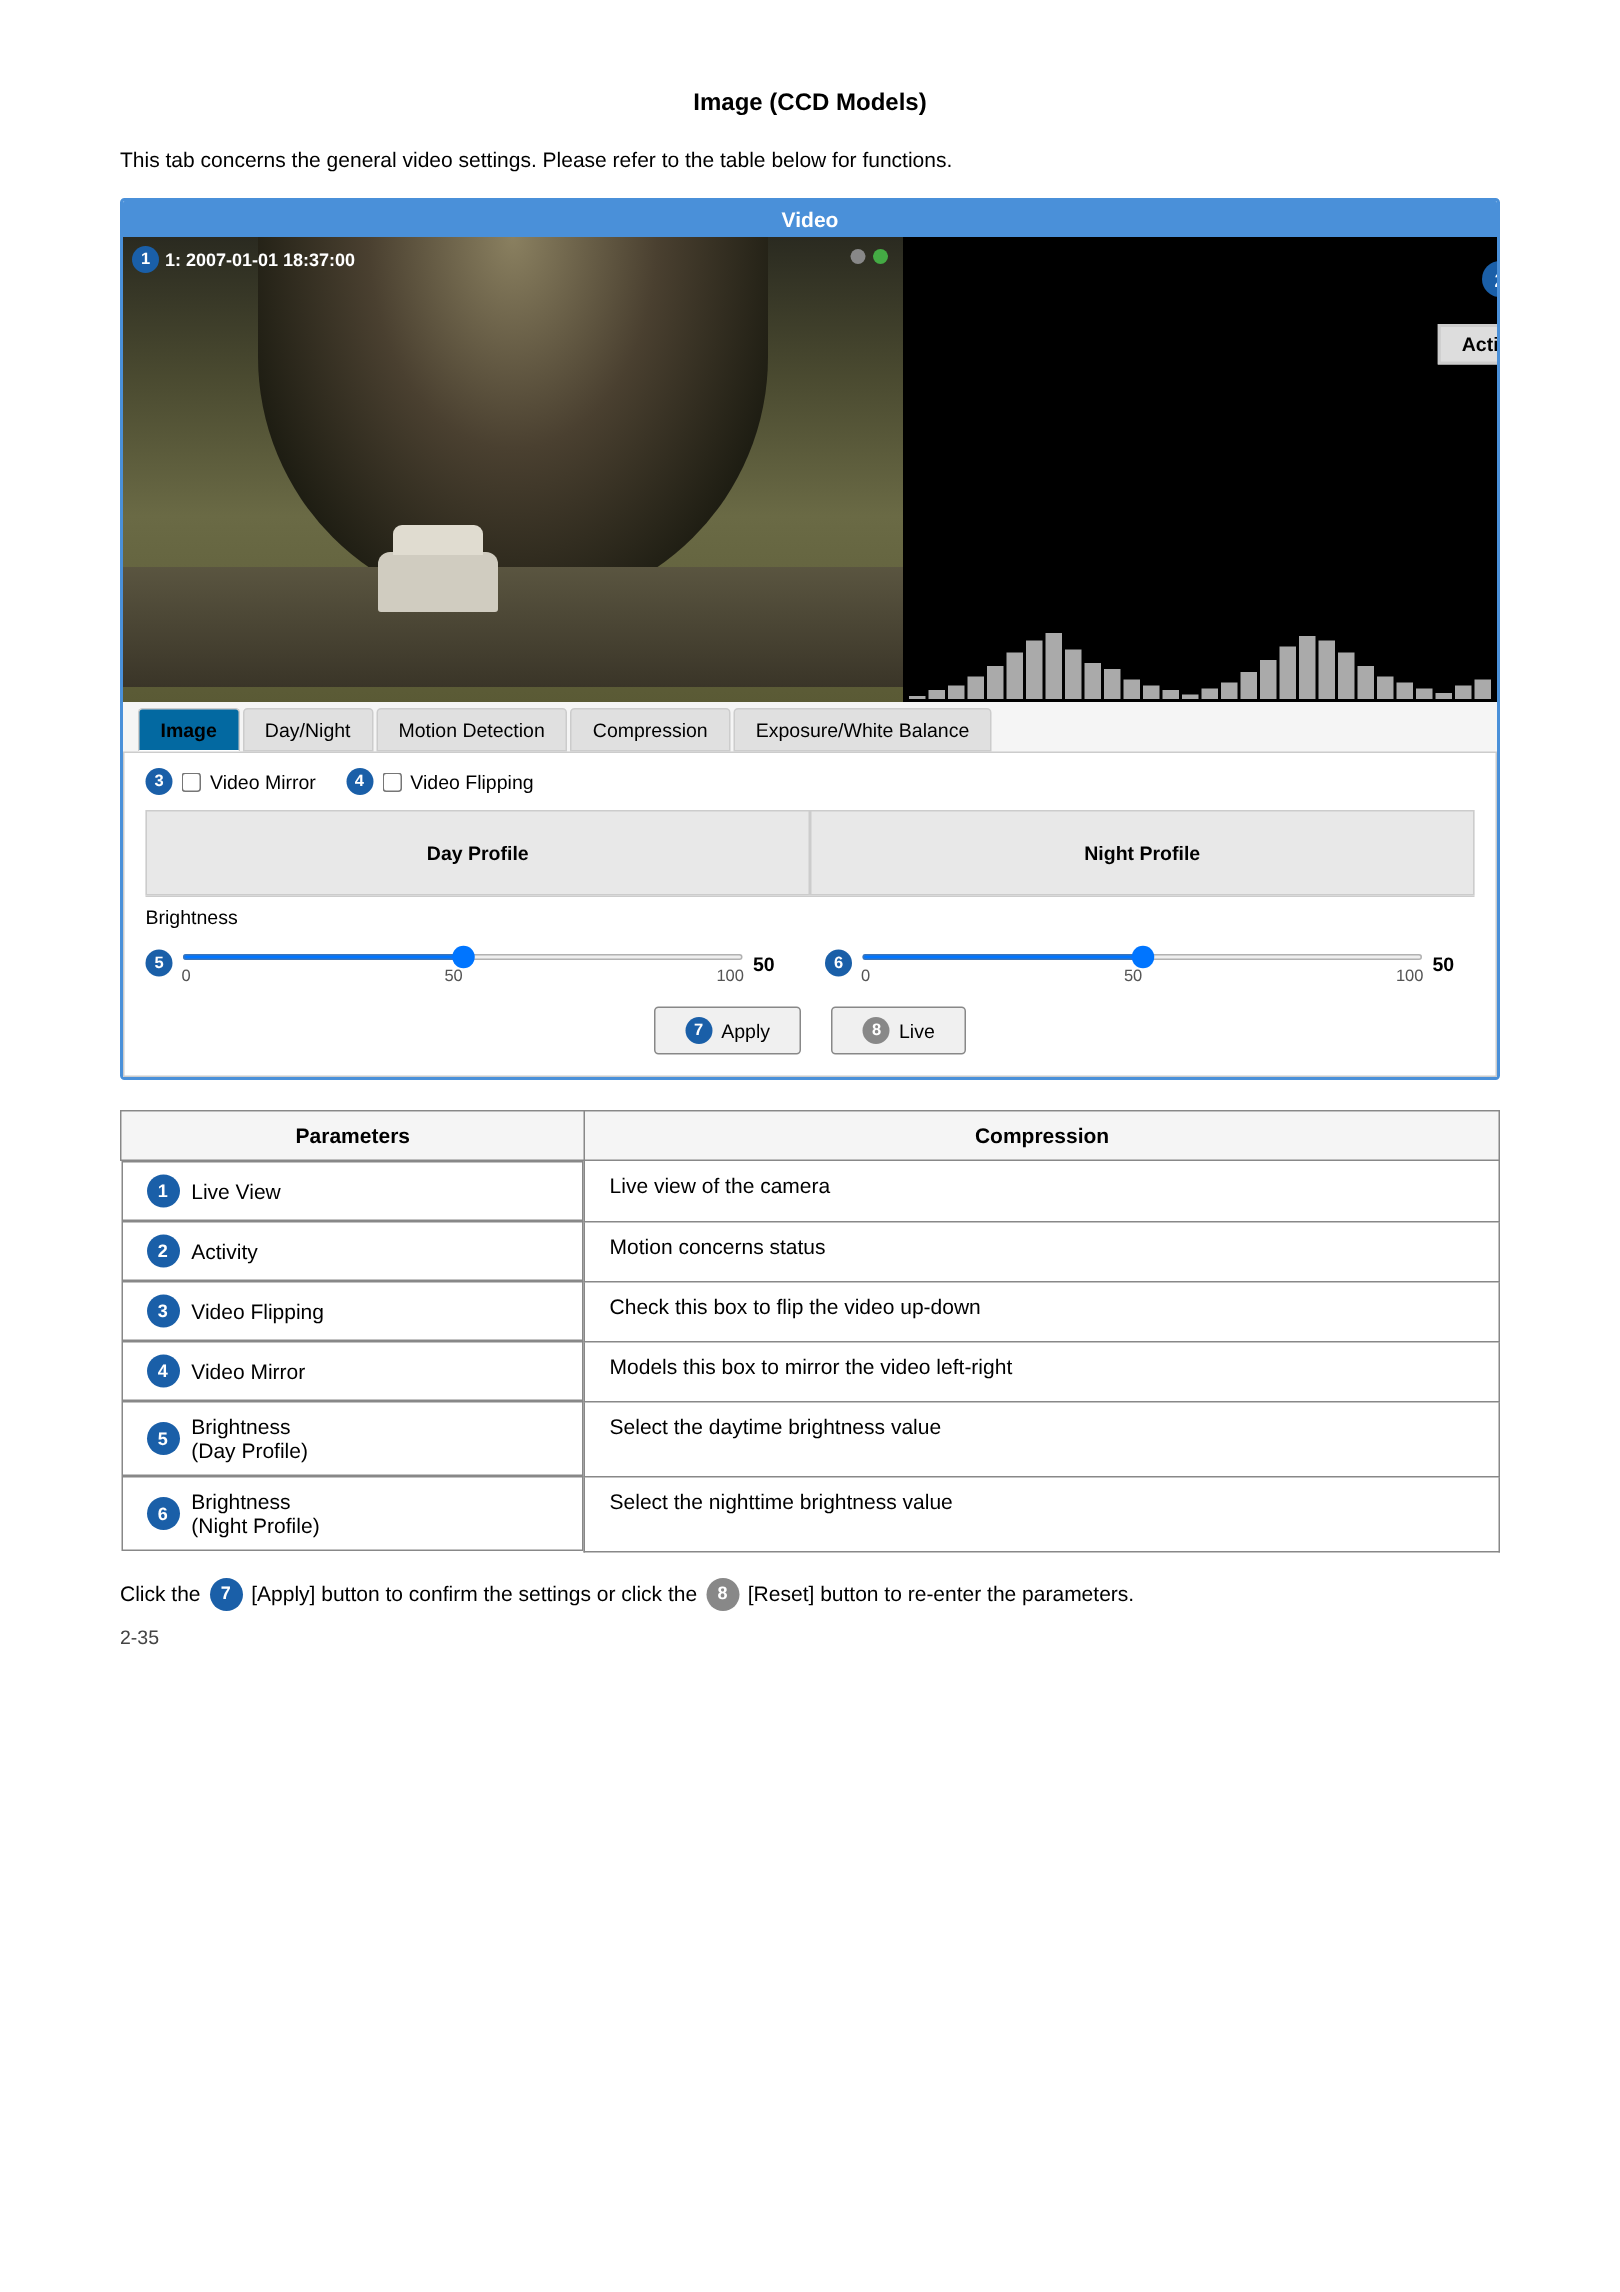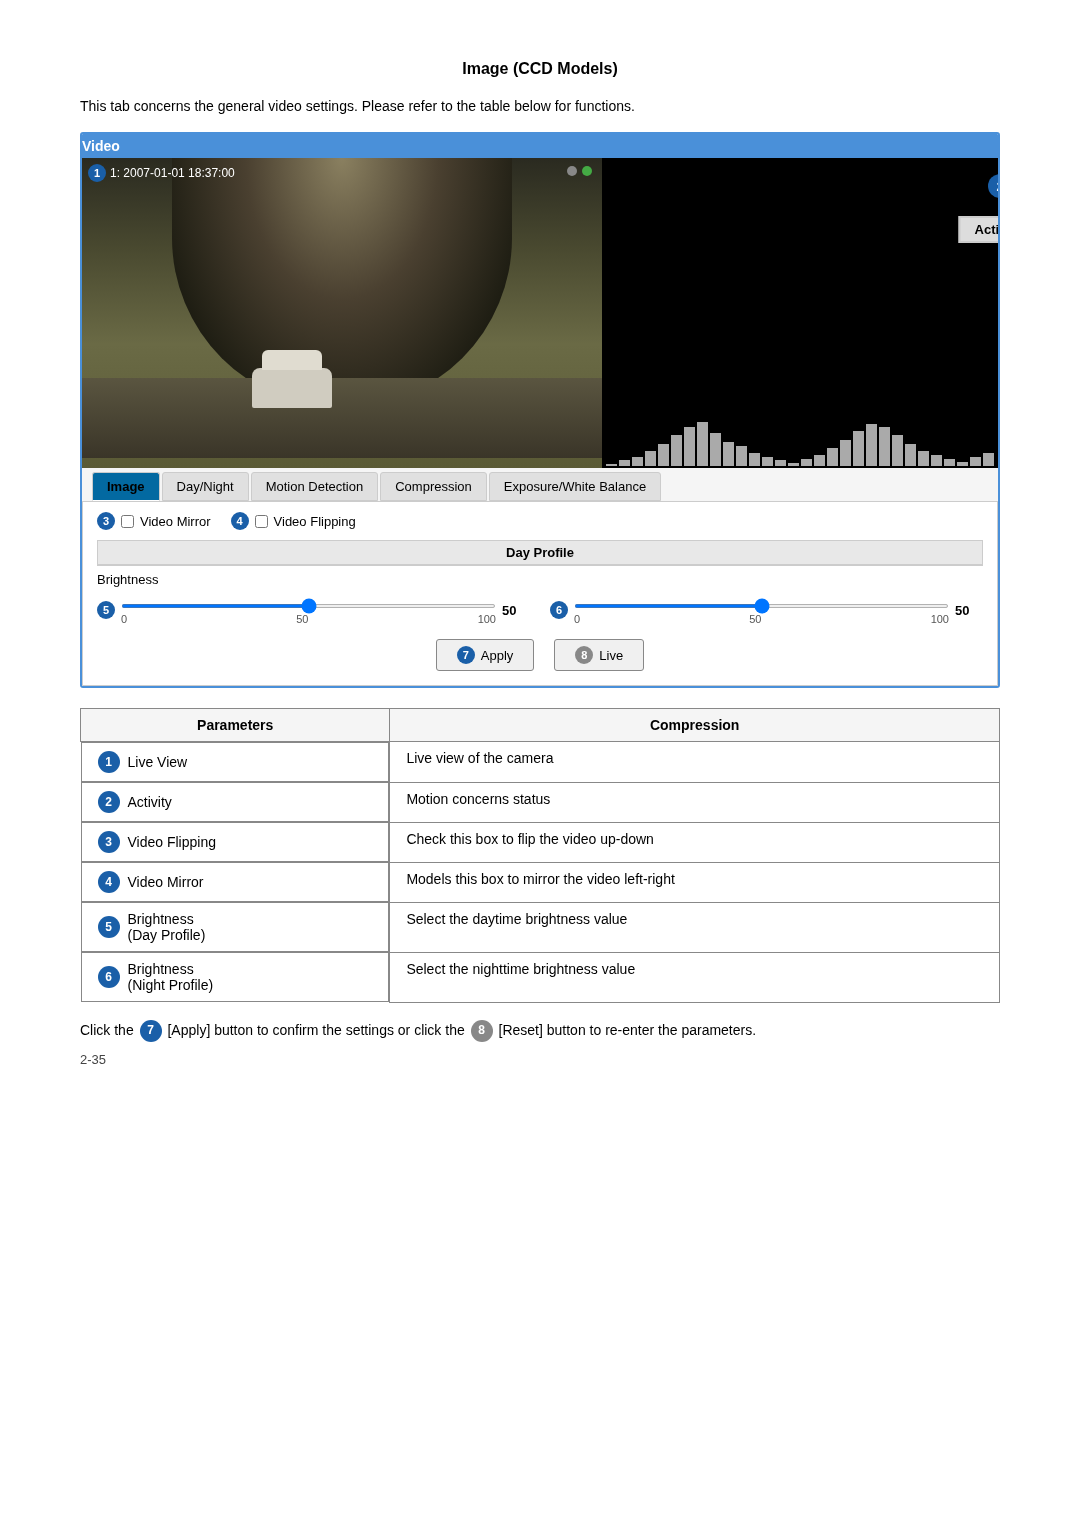--- a/index.html
+++ b/index.html
@@ -30,21 +30,21 @@
       border: 2px solid #4a90d9;
       border-radius: 3px;
       overflow: hidden;
       margin-bottom: 20px;
       background: #fff;
     }
 
     .video-panel-title {
       background: #4a90d9;
       color: #fff;
-      text-align: left;
+      text-align: center;
       font-weight: bold;
       font-size: 14px;
       padding: 4px 0;
     }
 
     .video-content-row {
       display: flex;
       background: #000;
     }
 
@@ -232,21 +232,21 @@
       display: flex;
       border-bottom: 1px solid #ccc;
       margin-bottom: 6px;
     }
 
     .profile-header {
       flex: 1;
       text-align: center;
       font-weight: bold;
       font-size: 13px;
-      padding: 4px;
+      padding: 20px;
       background: #e8e8e8;
       border: 1px solid #ccc;
     }
 
     .brightness-section {
       font-size: 13px;
       margin-bottom: 8px;
     }
 
     .sliders-row {
@@ -378,21 +378,21 @@
       <div class="tunnel-scene">
         <div class="tunnel-arch"></div>
         <div class="road-lines"></div>
         <div class="car-shape">
           <div class="car-roof"></div>
         </div>
       </div>
 
       <div style="position:absolute;top:6px;left:6px;display:flex;align-items:center;gap:4px;">
         <span class="badge-filled" style="width:18px;height:18px;font-size:11px;">1</span>
-        <span style="color:#fff;font-size:12px;font-weight:normal;">1:  2007-01-01 18:37:00</span>
+        <span style="color:#fff;font-size:12px;font-weight:bold;">1:  2007-01-01 18:37:00</span>
       </div>
 
       <div class="dots-row">
         <div class="dot dot-gray"></div>
         <div class="dot dot-green"></div>
       </div>
     </div>
 
     <div class="activity-panel" style="position:relative; min-height:310px;">
 
@@ -454,20 +454,21 @@
       </div>
       <div class="checkbox-item">
         <span class="badge-filled" style="width:18px;height:18px;font-size:11px;">4</span>
         <input type="checkbox" style="">
         <span>Video Flipping</span>
       </div>
     </div>
 
     <div class="profile-headers">
       <div class="profile-header">Day Profile</div>
+      <div class="profile-header">Night Profile</div>
     </div>
 
     <div class="brightness-section">Brightness</div>
 
     <div class="sliders-row">
 
       <div style="display:flex;align-items:center;gap:6px;flex:1;">
         <span class="badge-filled" style="width:18px;height:18px;font-size:11px;">5</span>
         <div class="slider-container">
           <input type="range" min="0" max="100" value="50" style="width: 100%;">

